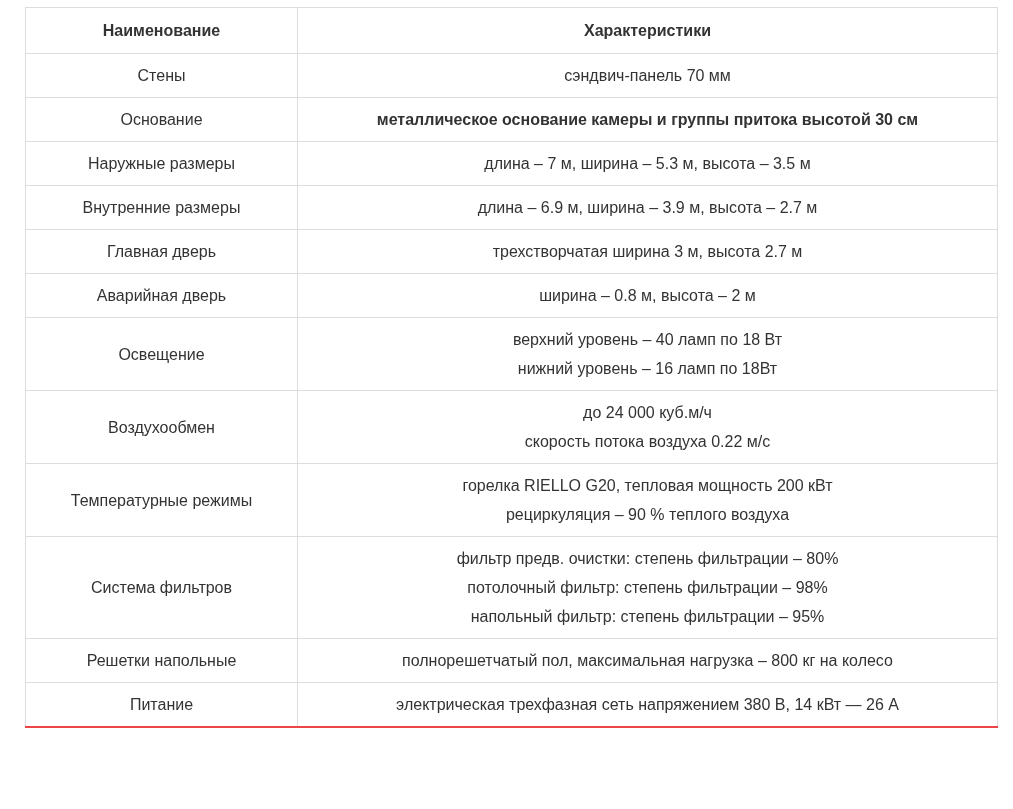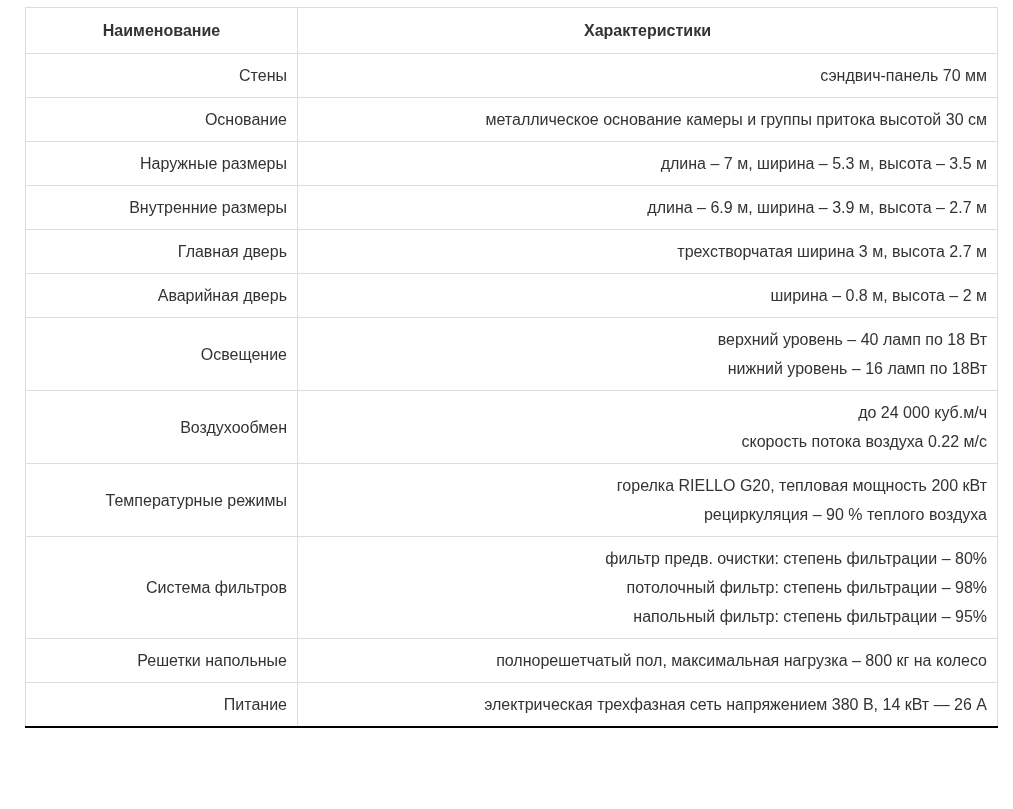--- a/index.html
+++ b/index.html
@@ -15,51 +15,51 @@
     overflow: hidden;
   }
   .page {
     padding: 7px 16px 0 25px;
     box-sizing: border-box;
   }
   table.spec-table {
     border-collapse: collapse;
     width: 972px;
     table-layout: fixed;
-    border-bottom: 2px solid #000000;
+    border-bottom: 2px solid #ef4444;
   }
   .col-name  { width: 272px; }
   .col-value { width: 700px; }
   th, td {
     border: 1px solid #dddddd;
     vertical-align: middle;
     box-sizing: border-box;
   }
   th {
     font-size: 16px;
     font-weight: bold;
     text-align: center;
     padding: 8px 10px;
     line-height: 29px;
     color: #333333;
   }
   td {
     font-size: 16px;
     padding: 7px 10px;
-    text-align: right;
+    text-align: center;
   }
   .name-cell {
     line-height: 29px;
   }
   .value-cell .line {
     line-height: 29px;
     white-space: nowrap;
   }
   .value-cell.bold {
-    font-weight: normal;
+    font-weight: bold;
   }
 </style>
 </head>
 <body>
 
 <div class="page">
   <table class="spec-table">
     <colgroup>
       <col class="col-name">
       <col class="col-value">

